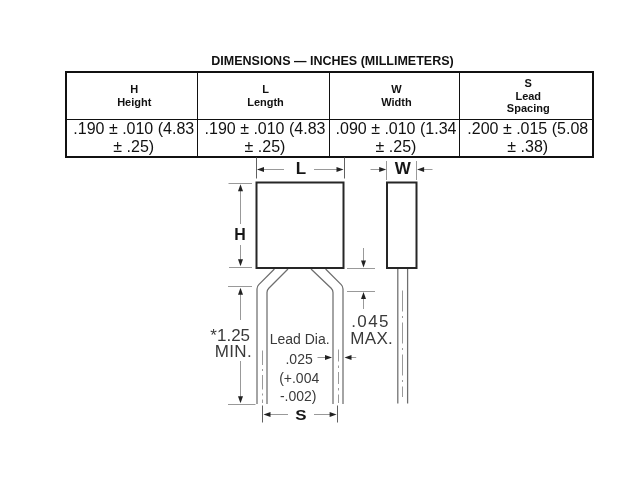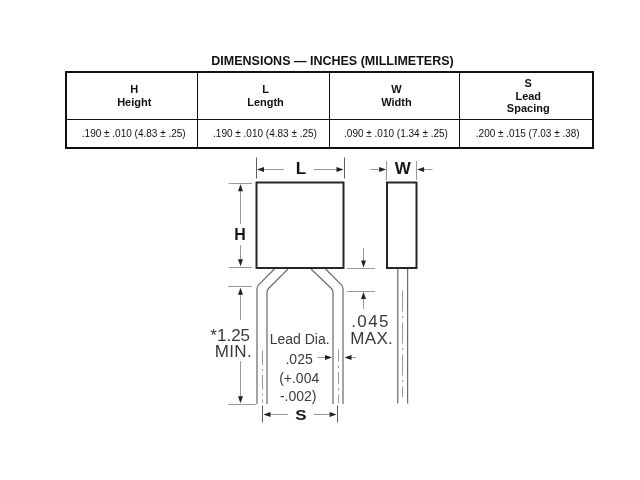--- a/index.html
+++ b/index.html
@@ -1,21 +1,21 @@
 <!DOCTYPE html>
 <html><head>
 <meta charset="utf-8">
 <style>
 html,body{margin:0;padding:0;background:#fff;width:640px;height:480px;overflow:hidden}
 body{font-family:"Liberation Sans",sans-serif;position:relative;color:#111;will-change:transform}
 .title{position:absolute;left:0px;top:54px;width:665px;text-align:center;font-weight:bold;font-size:12.5px;color:#111;white-space:nowrap}
 table{position:absolute;left:65px;top:71px;border-collapse:collapse;table-layout:fixed;width:527px}
 td{border:1px solid #111;text-align:center;vertical-align:middle;padding:0}
 .hdr{font-weight:bold;font-size:11px;line-height:12.6px;height:46px;padding-left:5px}
-.val{font-size:10px;height:26.5px;padding-left:4px}
+.val{font-size:16px;height:26.5px;padding-left:4px}
 table{border:2px solid #111}
 svg.dg{position:absolute;left:0;top:0}
 </style>
 </head>
 <body>
 <div class="title">DIMENSIONS — INCHES (MILLIMETERS)</div>
 <table>
 <colgroup>
       <col style="width:131px">
       <col style="width:132px">
@@ -26,21 +26,21 @@
       <tr>
 <td class="hdr">H<br>Height</td>
 <td class="hdr">L<br>Length</td>
 <td class="hdr">W<br>Width</td>
 <td class="hdr">S<br>Lead<br>Spacing</td>
 </tr>
 <tr>
 <td class="val">.190 ± .010 (4.83 ± .25)</td>
 <td class="val">.190 ± .010 (4.83 ± .25)</td>
 <td class="val">.090 ± .010 (1.34 ± .25)</td>
-<td class="val">.200 ± .015 (7.03 ± .38)</td>
+<td class="val">.200 ± .015 (5.08 ± .38)</td>
 </tr>
 </tbody>
   </table>
 <svg class="dg" width="640" height="480" viewBox="0 0 640 480">
 <g fill="none" stroke="#999" stroke-width="1">
 
   <path d="M256.5,157.5 V178.5 M344.5,157.5 V178.5" stroke="#606060"></path>
 
   <path d="M258,169.5 H284 M314,169.5 H342"></path>
 

